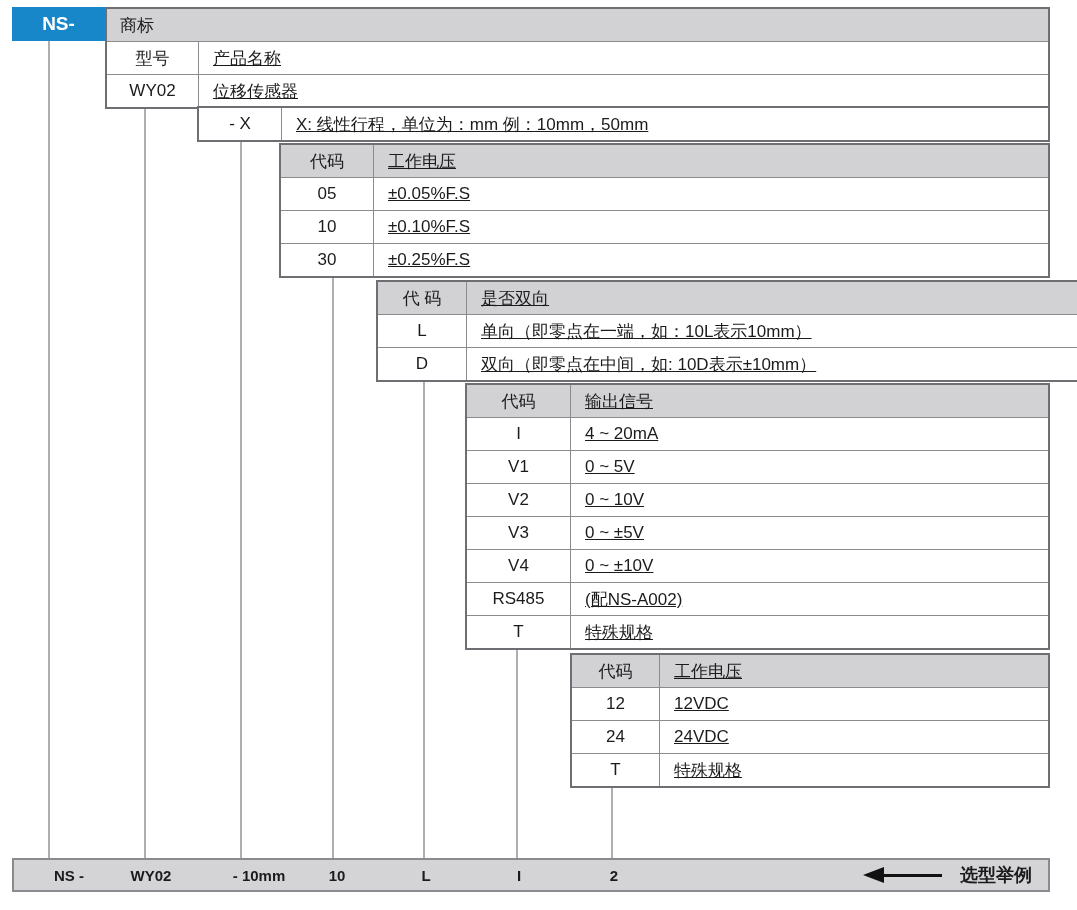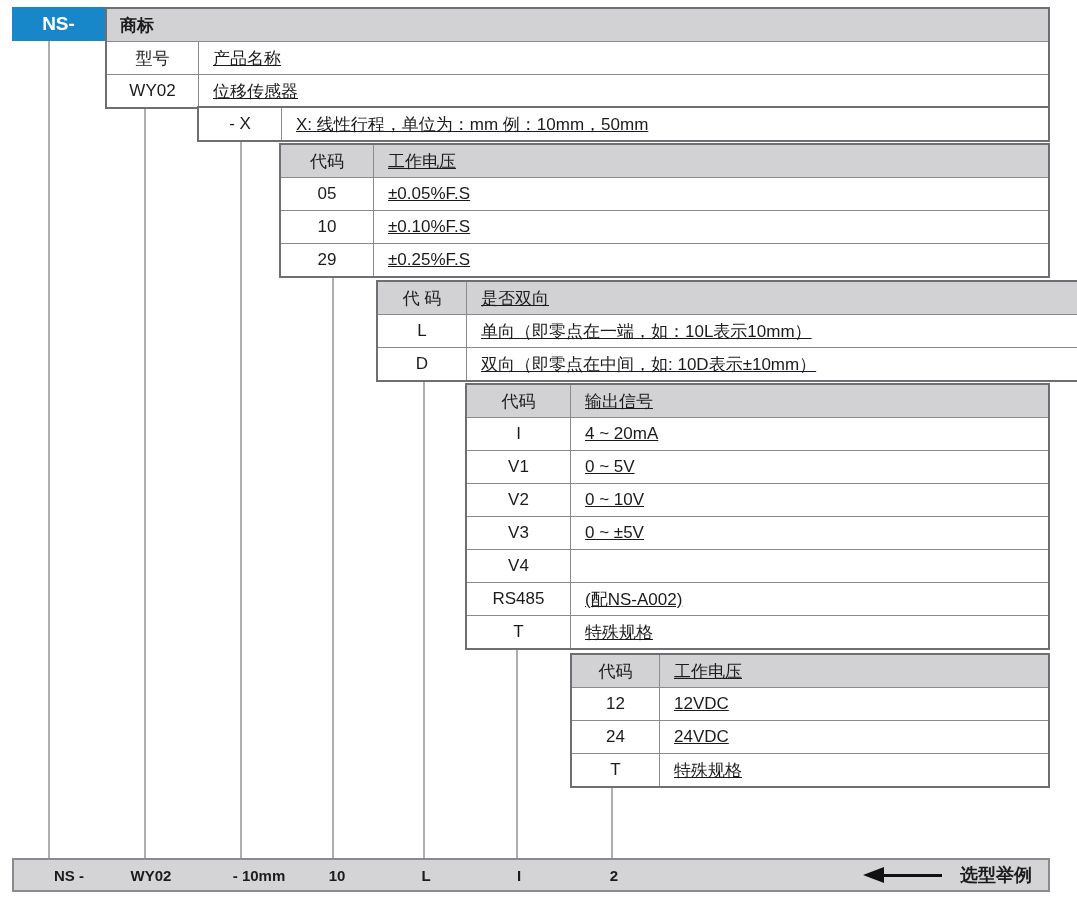--- a/index.html
+++ b/index.html
@@ -33,21 +33,20 @@
   .trow{
     display:flex;align-items:stretch;
     height:32px;
     border-top:1px solid var(--innerline,#8b8b8f);
   }
   .trow:first-child{border-top:none;}
   .trow.hdr{background:var(--header_gray,#d2d2d5);}
   .cfull{
     flex:1;display:flex;align-items:center;
     padding-left:13px;
-    font-weight:bold;
   }
   .c1{
     flex:0 0 auto;
     display:flex;align-items:center;justify-content:center;
     border-right:1px solid var(--innerline,#8b8b8f);
     box-sizing:border-box;
   }
   .c2{
     flex:1;display:flex;align-items:center;
     padding-left:14px;
@@ -139,21 +138,21 @@
     </div>
     <div class="trow">
       <div class="c1">05</div>
       <div class="c2">±0.05%F.S</div>
     </div>
     <div class="trow">
       <div class="c1">10</div>
       <div class="c2">±0.10%F.S</div>
     </div>
     <div class="trow">
-      <div class="c1">29</div>
+      <div class="c1">30</div>
       <div class="c2">±0.25%F.S</div>
     </div>
   </div>
 
   <div class="tbl" id="tbl-direction">
     <div class="trow hdr">
       <div class="c1">代 码</div>
       <div class="c2">是否双向</div>
     </div>
     <div class="trow">
@@ -182,20 +181,21 @@
     <div class="trow">
       <div class="c1">V2</div>
       <div class="c2">0 ~ 10V</div>
     </div>
     <div class="trow">
       <div class="c1">V3</div>
       <div class="c2">0 ~ ±5V</div>
     </div>
     <div class="trow">
       <div class="c1">V4</div>
+      <div class="c2">0 ~ ±10V</div>
     </div>
     <div class="trow">
       <div class="c1">RS485</div>
       <div class="c2">(配NS-A002)</div>
     </div>
     <div class="trow">
       <div class="c1">T</div>
       <div class="c2">特殊规格</div>
     </div>
   </div>

